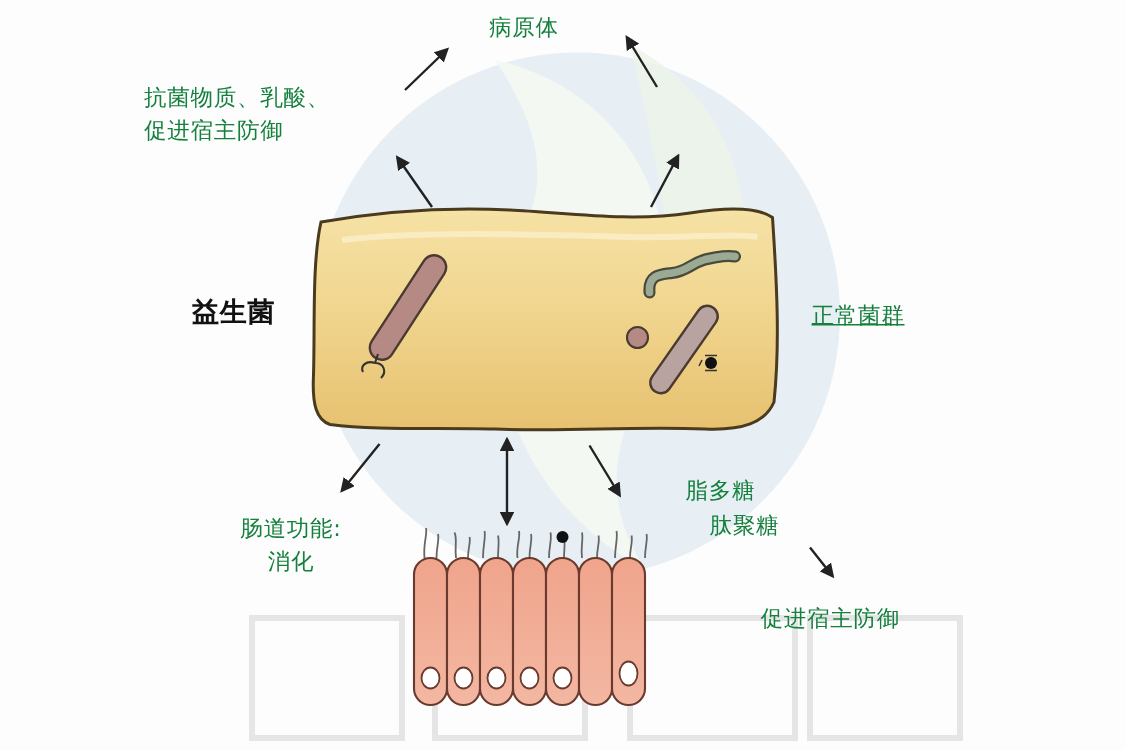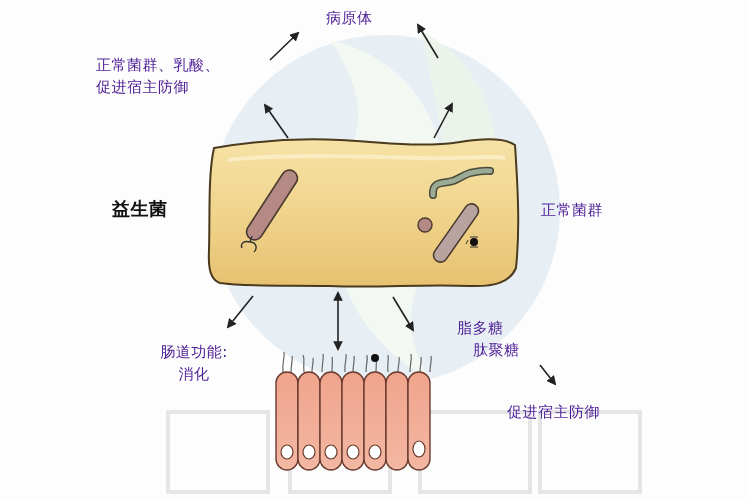--- a/index.html
+++ b/index.html
@@ -5,21 +5,21 @@
     html, body { margin: 0; padding: 0; }
     body {
       width: 750px; height: 500px; position: relative; overflow: hidden;
       background: #fdfdfd;
       font-family: "DejaVu Sans", "Liberation Sans", sans-serif;
       color: #2a2a2a;
     }
     .stage { position: absolute; left: 0; top: 0; width: 750px; height: 500px; }
     .label {
       position: absolute; font-size: 15px; line-height: 21px; white-space: nowrap;
-      color: #4c1d95; letter-spacing: 0.5px;
+      color: #15803d; letter-spacing: 0.5px;
     }
     .label.bold { font-weight: bold; font-size: 18px; color: #111; }
     .label.center { text-align: center; }
     svg { position: absolute; left: 0; top: 0; }
   </style>
 </head>
 <body>
 
 <div class="stage">
 
@@ -123,27 +123,27 @@
         <ellipse cx="331" cy="452" rx="6" ry="7"></ellipse>
         <ellipse cx="353" cy="452" rx="6" ry="7"></ellipse>
         <ellipse cx="375" cy="452" rx="6" ry="7"></ellipse>
         <ellipse cx="419" cy="449" rx="6" ry="8"></ellipse>
       </g>
     </g>
   </svg>
 
   <div class="label center" style="left:326px; top:8px;">病原体</div>
 
-  <div class="label" style="left:96px; top:55px;">正常菌群、乳酸、</div>
+  <div class="label" style="left:96px; top:55px;">抗菌物质、乳酸、</div>
   <div class="label" style="left:96px; top:77px;">促进宿主防御</div>
 
 
-  <div class="label bold" style="left:112px; top:198px;">益生菌</div>
+  <div class="label bold" style="left:128px; top:198px;">益生菌</div>
 
-  <div class="label" style="left:541px; top:200px;">正常菌群</div>
+  <div class="label" style="left:541px; top:200px;text-decoration:underline;">正常菌群</div>
 
   <div class="label center" style="left:150px; top:342px; width:88px;">肠道功能:</div>
   <div class="label center" style="left:150px; top:364px; width:88px;">消化</div>
 
   <div class="label" style="left:457px; top:318px;font-family:Liberation Serif, serif;">脂多糖</div>
   <div class="label" style="left:457px; top:340px;margin-left:16px;">肽聚糖</div>
 
   <div class="label" style="left:507px; top:402px;">促进宿主防御</div>
 </div>
 

